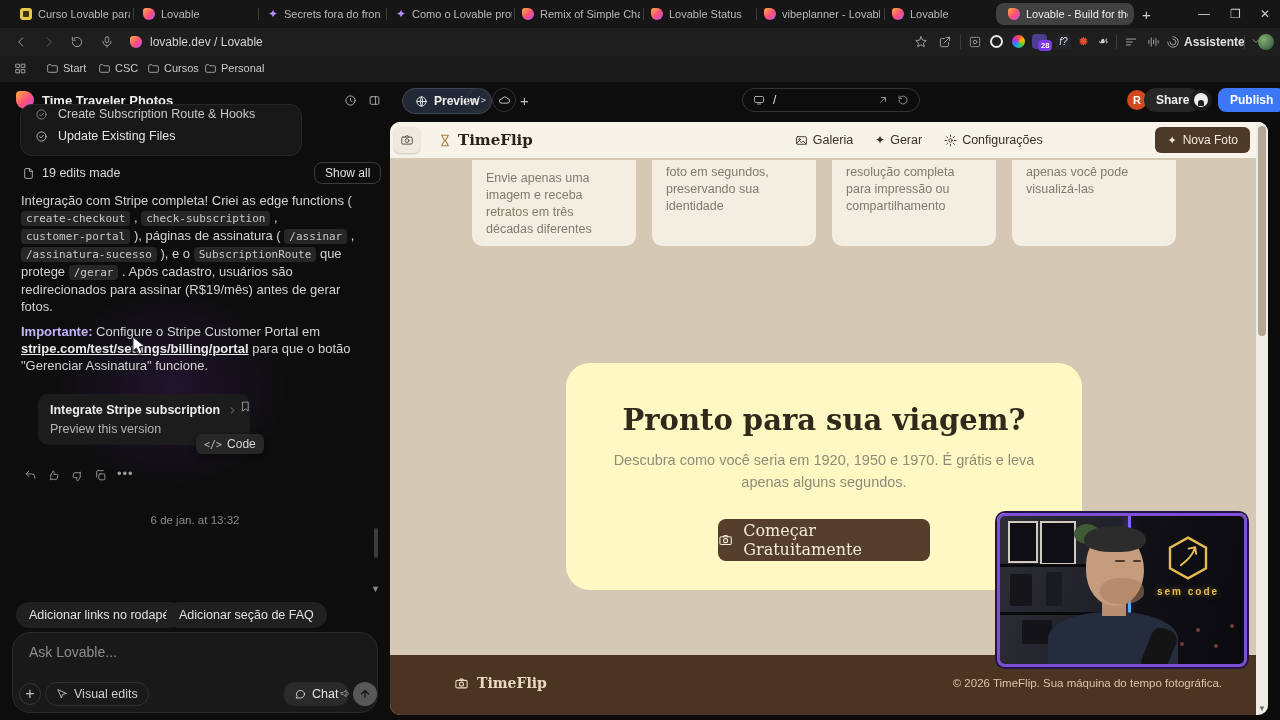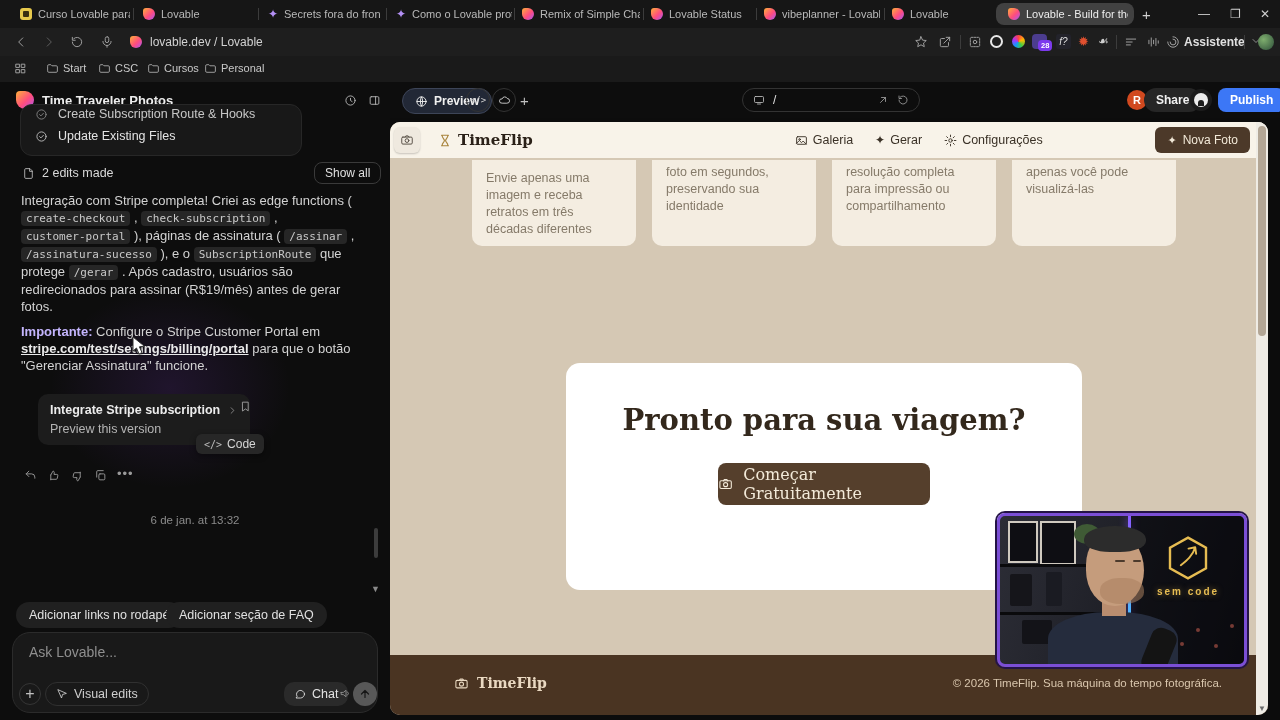--- a/index.html
+++ b/index.html
@@ -96,21 +96,21 @@
   .tf-header{position:absolute;left:0;top:0;width:100%;height:36px;background:#f8f3e9;
              display:flex;align-items:center;}
   .tf-brand{font-family:"DejaVu Serif",serif;font-weight:bold;font-size:15px;color:#2b2118;}
   .tf-nav{display:flex;align-items:center;gap:8px;font-size:12.5px;color:#3a3126;}
   .novafoto{background:#4c3929;color:#f2e9d8;border-radius:6px;font-size:12px;display:flex;align-items:center;
             gap:6px;padding:6px 12px;}
   .cambtn{width:26px;height:26px;background:#efe9df;border-radius:6px;color:#5a5249;
           display:flex;align-items:center;justify-content:center;box-shadow:0 1px 2px rgba(0,0,0,.2);}
   .fcard{width:164px;height:86px;background:#f4ede1;border-radius:0 0 10px 10px;box-sizing:border-box;
          padding:4px 14px;font-size:12.5px;line-height:17px;color:#857a69;}
-  .cta{background:#ffffff;border-radius:14px;}
+  .cta{background:#fef9c3;border-radius:24px;}
   .cta-title{font-family:"DejaVu Serif",serif;font-weight:bold;font-size:29px;color:#33281c;text-align:center;}
   .cta-sub{font-size:14.5px;line-height:22px;color:#948a79;text-align:center;}
   .cta-btn{background:#553f2c;border-radius:8px;color:#f3ead9;font-family:"DejaVu Serif",serif;font-size:16px;
            display:flex;align-items:center;justify-content:center;gap:10px;}
   .tf-footer{position:absolute;left:0;bottom:0;width:100%;height:60px;background:#4a3422;}
   .tff-brand{font-family:"DejaVu Serif",serif;font-weight:bold;font-size:14px;color:#ead9c2;
              display:flex;align-items:center;gap:8px;}
   .tff-copy{font-size:11.5px;color:#d9c6ad;}
   .pv-track{background:#efece5;}
   .pv-thumb{background:#b3a695;border-radius:4px;}
@@ -391,21 +391,21 @@
         <span>Update Existing Files</span>
       </div>
     </div>
 
     <div class="abs" style="left:22px;top:49px;color:#b5b5b5">
         <svg class="ic" width="13" height="13" viewBox="0 0 24 24">
           <path d="M14 3H7a2 2 0 0 0-2 2v14a2 2 0 0 0 2 2h10a2 2 0 0 0 2-2V8z"></path>
           <path d="M14 3v5h5"></path>
         </svg>
       </div>
-    <div class="abs" style="left:42px;top:48px;font-size:12.5px;color:#d9d9d9">2 edits made</div>
+    <div class="abs" style="left:42px;top:48px;font-size:12.5px;color:#d9d9d9">19 edits made</div>
     <div class="abs showall" style="left:314px;top:44px">Show all</div>
 
     <div class="abs para" style="left:21px;top:74px;width:350px"><span class="rt-plain">Integração com Stripe completa! Criei as edge functions ( </span><code class="rt-code">create-checkout</code><span class="rt-plain"> , </span><code class="rt-code">check-subscription</code><span class="rt-plain"> , </span><code class="rt-code">customer-portal</code><span class="rt-plain"> ), páginas de assinatura ( </span><code class="rt-code">/assinar</code><span class="rt-plain"> , </span><code class="rt-code">/assinatura-sucesso</code><span class="rt-plain"> ), e o </span><code class="rt-code">SubscriptionRoute</code><span class="rt-plain"> que protege </span><code class="rt-code">/gerar</code><span class="rt-plain"> . Após cadastro, usuários são redirecionados para assinar (R$19/mês) antes de gerar fotos.</span></div>
     <div class="abs para" style="left:21px;top:205px;width:330px"><span class="rt-bold">Importante:</span><span class="rt-plain"> Configure o Stripe Customer Portal em </span><span class="rt-link">stripe.com/test/settings/billing/portal</span><span class="rt-plain"> para que o botão "Gerenciar Assinatura" funcione.</span></div>
 
     <div class="abs vercard" style="left:38px;top:276px;width:212px">
       <div class="t">
           <span>Integrate Stripe subscription</span>
         <span style="color:#9a9a9a">
             <svg class="ic" width="11" height="11" viewBox="0 0 24 24">
@@ -488,20 +488,21 @@
   </div>
 
   <div class="abs panel">
     <div class="abs fcard" style="left:82px;top:38px;padding-top:10px">Envie apenas uma imagem e receba retratos em três décadas diferentes</div>
     <div class="abs fcard" style="left:262px;top:38px">foto em segundos, preservando sua identidade</div>
     <div class="abs fcard" style="left:442px;top:38px">resolução completa para impressão ou compartilhamento</div>
     <div class="abs fcard" style="left:622px;top:38px">apenas você pode visualizá-las</div>
 
     <div class="abs cta" style="left:176px;top:241px;width:516px;height:227px">
       <div class="cta-title" style="margin-top:40px">Pronto para sua viagem?</div>
+      <div class="cta-sub" style="width:440px;margin:12px auto 0">Descubra como você seria em 1920, 1950 e 1970. É grátis e leva apenas alguns segundos.</div>
       <div class="cta-btn" style="width:212px;height:42px;margin:26px auto 0">
         <svg class="ic" width="16" height="16" viewBox="0 0 24 24">
             <rect x="3" y="7" width="18" height="12" rx="2"></rect>
             <circle cx="12" cy="13" r="3.2"></circle>
             <path d="M8.5 7l1.5-2h4l1.5 2"></path>
           </svg>
         <span>Começar Gratuitamente</span>
       </div>
     </div>
 

